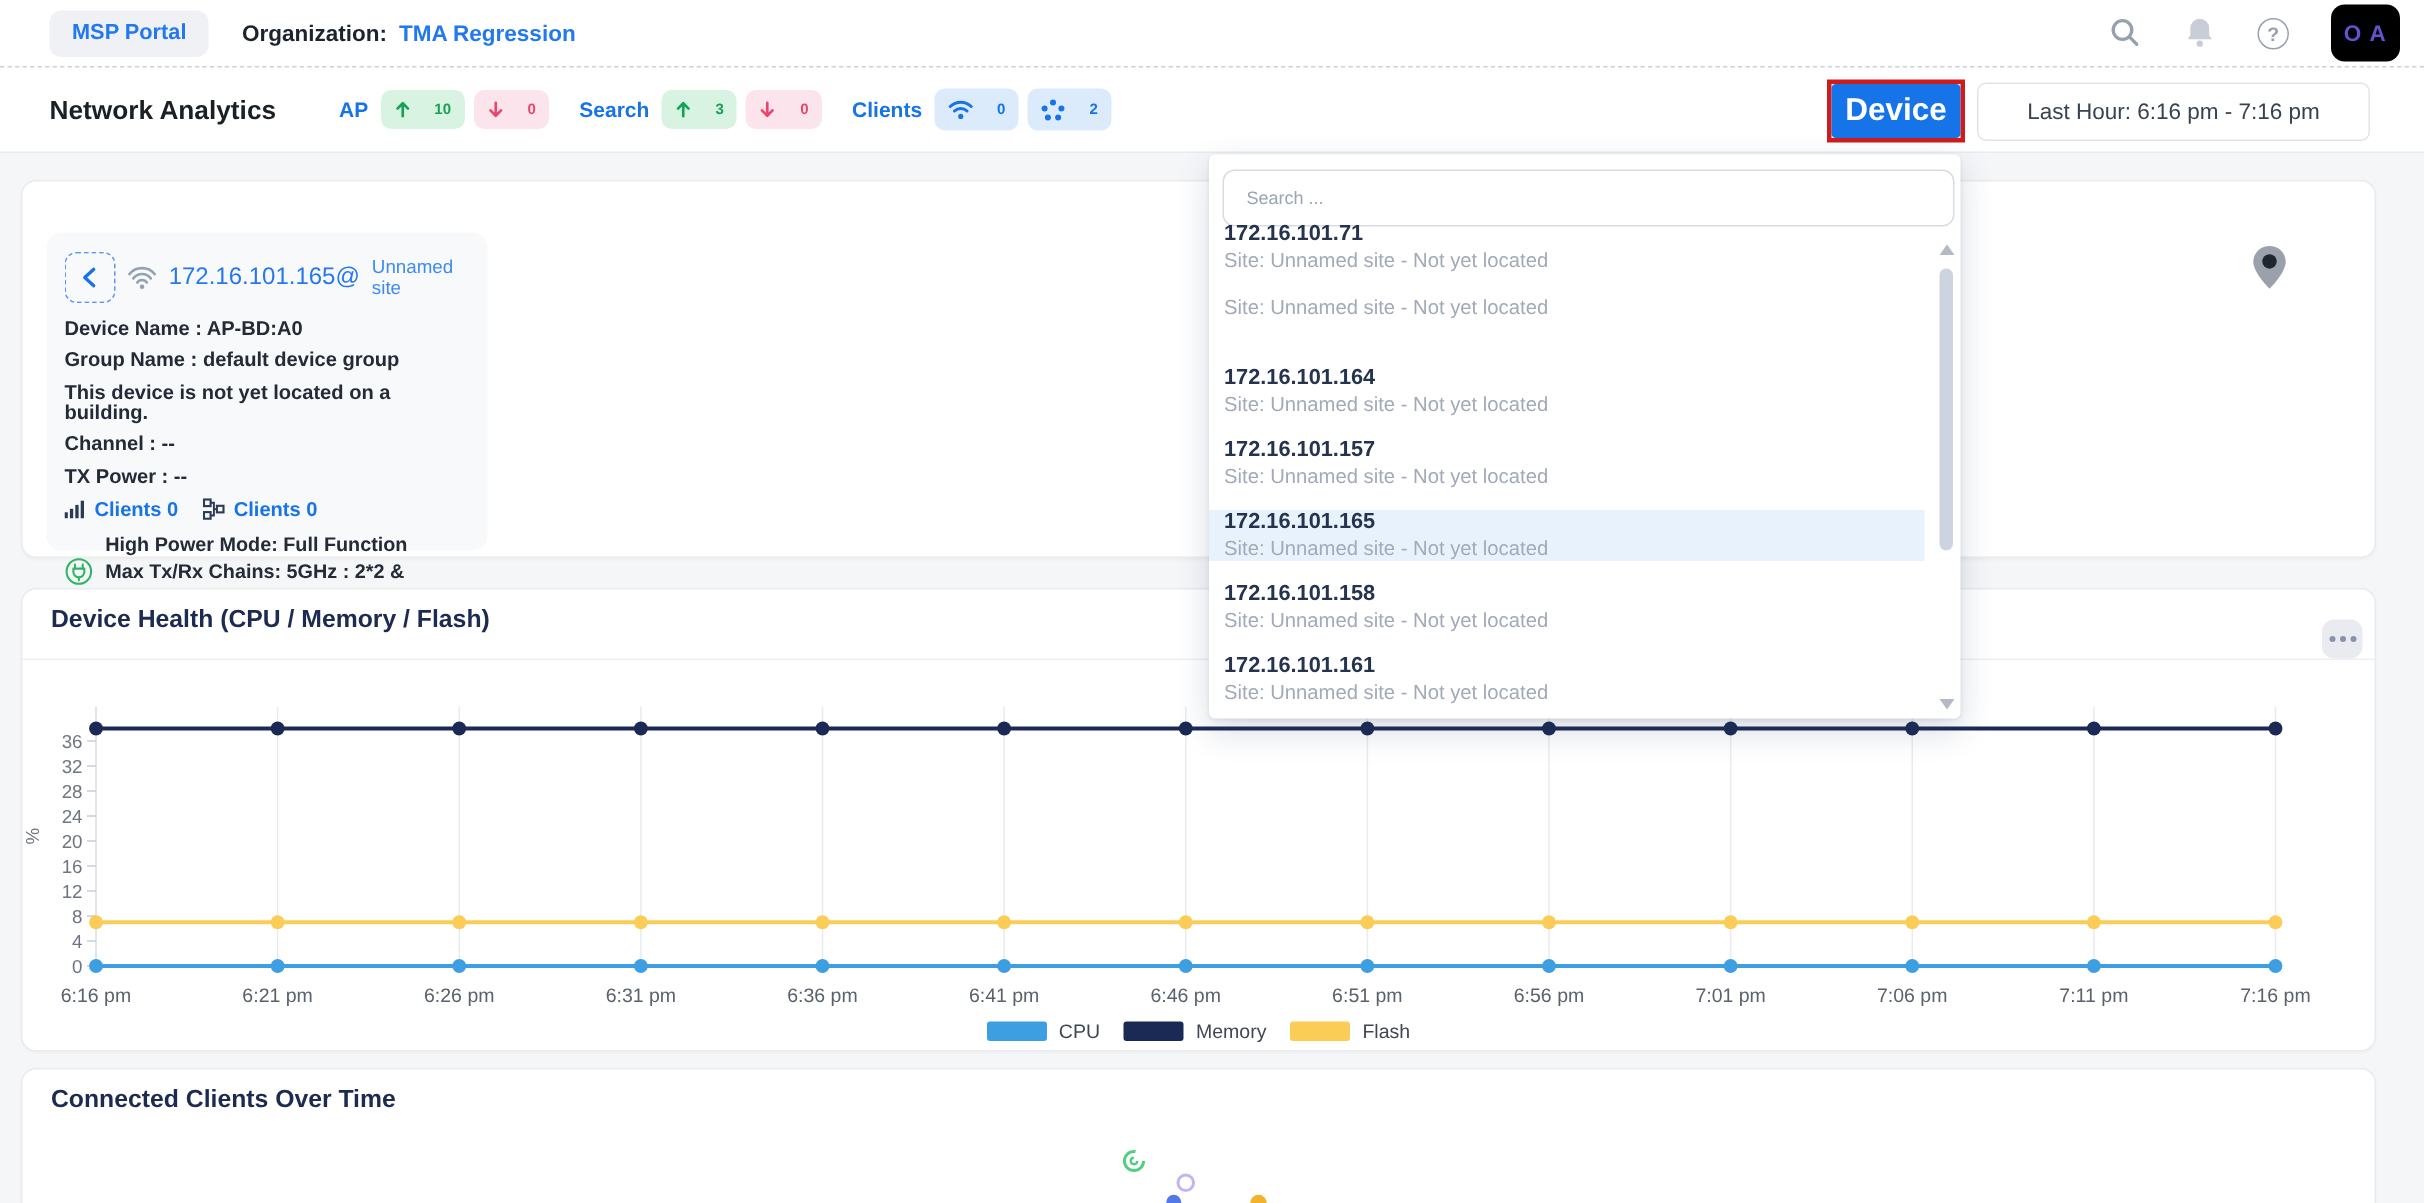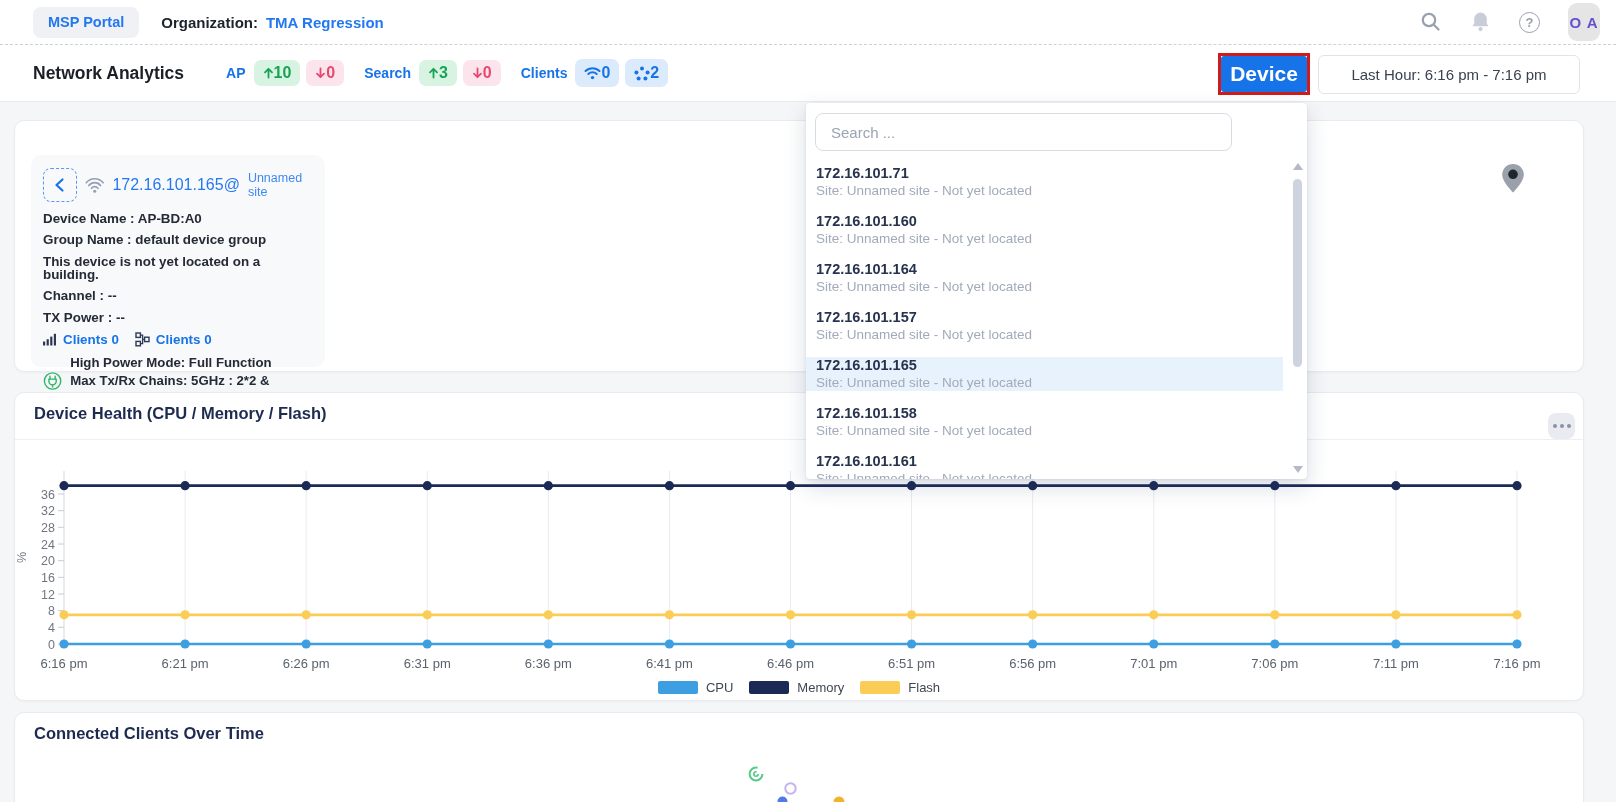--- a/index.html
+++ b/index.html
@@ -13,30 +13,30 @@
             display:flex; align-items:center; padding-left:33px; }
   .msp-btn { background:#eff1f4; border:none; border-radius:8px; height:31px; padding:0 15px;
              color:#2278f0; font-weight:700; font-size:14.5px; cursor:pointer; font-family:inherit; }
   .org-label { margin-left:22px; font-weight:700; font-size:15px; color:#1c232e; }
   .org-name { margin-left:8px; font-weight:700; font-size:15px; color:#2278f0; text-decoration:none; cursor:pointer; }
   .topbar-right { position:absolute; right:16px; top:0; height:44px; display:flex; align-items:center; gap:28px; }
   .icon-btn { background:none; border:none; cursor:pointer; display:flex; align-items:center; }
   .help-circle { width:21px; height:21px; border:1.8px solid #97a1ad; border-radius:50%;
                  display:flex; align-items:center; justify-content:center;
                  color:#97a1ad; font-size:13px; font-weight:700; }
-  .avatar { width:32px; height:38px; background:#e5e5e5; border-radius:9px; display:flex; align-items:center;
+  .avatar { width:46px; height:38px; background:#000000; border-radius:9px; display:flex; align-items:center;
             justify-content:center; color:#6550cf; font-weight:700; font-size:15px; letter-spacing:1px; cursor:pointer; }
   
   .toolbar { position:absolute; left:0; top:44px; width:1616px; height:58px; background:#fff;
              border-top:1px dashed #ccd1d9; border-bottom:1px solid #e9ebef;
              display:flex; align-items:center; padding-left:33px; }
   .page-title { font-size:17.5px; font-weight:700; color:#1b2026; margin-right:28px; }
   .stat-label { color:#1673e8; font-weight:700; font-size:14px; margin:0 8px 0 14px; }
-  .pill { display:inline-flex; align-items:center; gap:0; height:26px; padding:0 9px;
-          border-radius:7px; font-weight:700; font-size:16px; margin-right:6px; }
+  .pill { display:inline-flex; align-items:center; gap:16px; height:26px; padding:0 9px;
+          border-radius:7px; font-weight:700; font-size:10px; margin-right:6px; }
   .pill-green { background:#d9f3e3; color:#17a355; }
   .pill-red   { background:#fbe4ec; color:#e8476f; }
   .pill-blue  { background:#dcebfb; color:#1673e8; height:28px; }
   .toolbar-right { position:absolute; right:36px; top:0; height:58px; display:flex; align-items:center; gap:8px; }
   .device-highlight { border:3px solid #cf1b1b; padding:0; line-height:0; }
   .device-btn { width:86px; height:36px; background:#1673e8; color:#fff; border:none; border-radius:3px;
                 font-weight:700; font-size:21px; cursor:pointer; font-family:inherit; }
   .time-range { height:39px; min-width:262px; background:#fff; border:1px solid #e0e4e9; border-radius:6px;
                 display:flex; align-items:center; justify-content:center; padding:0 18px;
                 font-size:15px; color:#39424f; cursor:pointer; }
@@ -62,24 +62,24 @@
   .dp-line { font-size:13.4px; font-weight:700; color:#242b36; margin-top:8.5px; line-height:13px; }
   .dp-clients { display:flex; align-items:center; gap:6px; margin-top:8px; }
   .client-link { color:#1673e8; font-size:13.4px; font-weight:700; text-decoration:none; cursor:pointer; margin-right:10px; }
   .dp-power { display:flex; gap:8px; margin-top:7px;align-items:center; }
   .dp-power-text div { font-size:13.2px; font-weight:700; color:#242b36; line-height:18px; }
   .map-pin { position:absolute; left:1486px; top:42px; cursor:pointer; }
   
   .dropdown { position:absolute; left:806px; top:103px; width:501px; height:376px; background:#fff;
               border-radius:4px; box-shadow:0 8px 22px rgba(40,60,100,.18), 0 1px 3px rgba(40,60,100,.10);
               z-index:30; overflow:hidden; }
-  .dd-search { position:absolute; left:9px; top:10px; width:417px; height:38px; border:1px solid #d8dce2;
-               border-radius:8px; padding:0 15px; font-size:15px; color:#333; font-family:inherit; outline:none; }
+  .dd-search { position:absolute; left:9px; top:10px; width:488px; height:38px; border:1px solid #d8dce2;
+               border-radius:8px; padding:0 15px; font-size:12px; color:#333; font-family:inherit; outline:none; }
   .dd-search::placeholder { color:#9aa4b2; }
-  .dd-list { position:absolute; left:0; top:62px; width:477px; }
+  .dd-list { position:absolute; left:0; top:45px; width:477px; }
   .dd-item { height:34px; margin-bottom:14px; padding:0 0 0 10px; cursor:pointer; }
   .dd-item.selected { background:#e8f2fd; }
   .dd-title { font-size:14.5px; font-weight:700; color:#26334e; line-height:17px; }
   .dd-sub { font-size:13.5px; color:#a2aab9; line-height:17px; }
   .dd-scrollbar { position:absolute; right:5px; top:60px; bottom:6px; width:10px; }
   .sb-up, .sb-down { position:absolute; left:1px; width:0; height:0; border-left:5px solid transparent;
                      border-right:5px solid transparent; cursor:pointer; }
   .sb-up   { top:0;  border-bottom:7px solid #b3bac6; }
   .sb-down { bottom:0; border-top:7px solid #b3bac6; }
   .sb-thumb { position:absolute; left:1px; top:16px; height:188px; width:9px; background:#ced4df; border-radius:5px; cursor:pointer; }
@@ -373,21 +373,20 @@
   </section>
 
   <div class="dropdown">
     <input class="dd-search" type="text" placeholder="Search ..." style="">
     <div class="dd-list" id="dd-list">
         <div class="dd-item">
           <div class="dd-title">172.16.101.71</div>
           <div class="dd-sub">Site: Unnamed site - Not yet located</div>
         </div>
         <div class="dd-item">
-          <div class="dd-title">172.16.101.160</div>
           <div class="dd-sub">Site: Unnamed site - Not yet located</div>
         </div>
         <div class="dd-item">
           <div class="dd-title">172.16.101.164</div>
           <div class="dd-sub">Site: Unnamed site - Not yet located</div>
         </div>
         <div class="dd-item">
           <div class="dd-title">172.16.101.157</div>
           <div class="dd-sub">Site: Unnamed site - Not yet located</div>
         </div>

